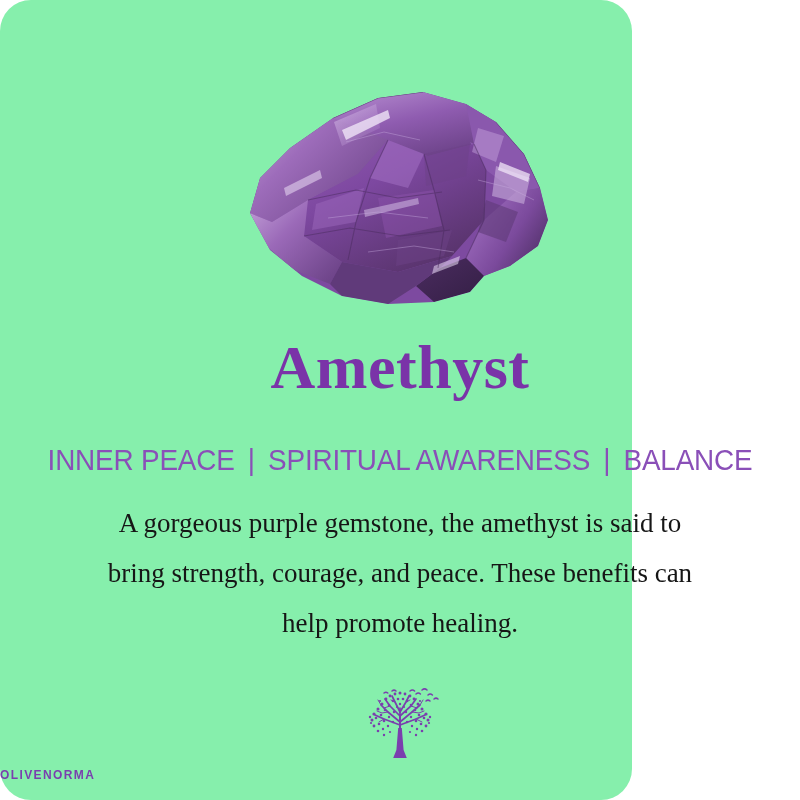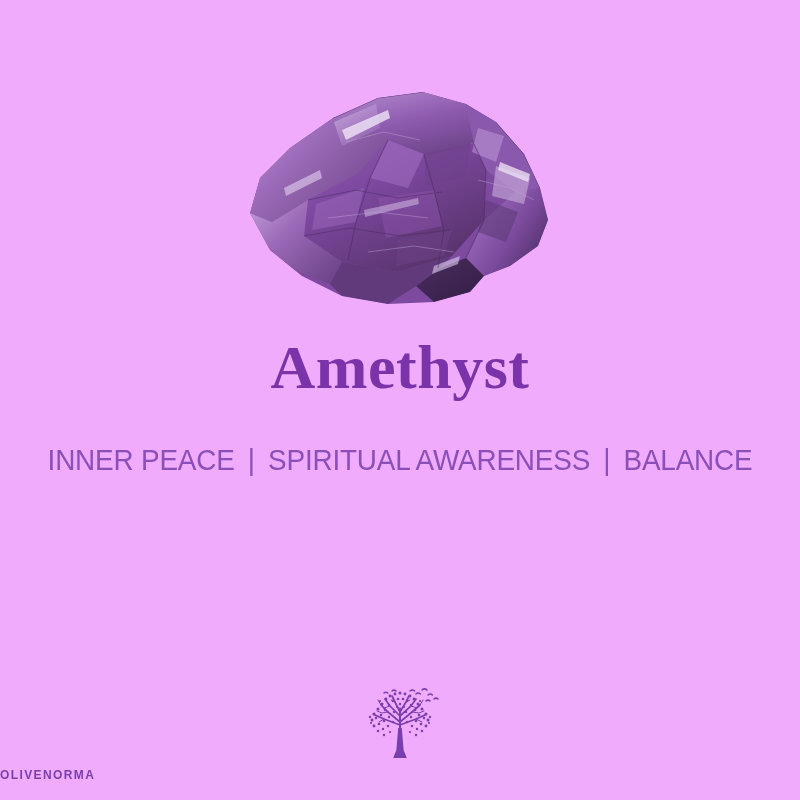--- a/index.html
+++ b/index.html
@@ -11,24 +11,25 @@
   body {
     width: 800px;
     height: 800px;
     overflow: hidden;
     font-family: "Liberation Serif", "DejaVu Serif", serif;
     -webkit-font-smoothing: antialiased;
   }
 
   .card {
     position: relative;
-    width: 800px;
+    width: 632px;
     height: 800px;
-    background: #f0abfc;
+    background: #86efac;
     box-sizing: border-box;
+    border-radius: 31px;
   }
 
   
   .gem-stage {
     position: absolute;
     left: 0;
     top: 0;
     width: 800px;
     height: 330px;
   }
@@ -220,20 +221,25 @@
   <h1 class="title">Amethyst</h1>
 
   <div class="tagline">
     <span>INNER PEACE</span>
     <span class="sep">|</span>
     <span>SPIRITUAL AWARENESS</span>
     <span class="sep">|</span>
     <span>BALANCE</span>
   </div>
 
+  <div class="body-copy">
+    <div>A gorgeous purple gemstone, the amethyst is said to</div>
+    <div>bring strength, courage, and peace. These benefits can</div>
+    <div>help promote healing.</div>
+  </div>
 
   <div class="logo">
     <svg class="logo-mark" viewBox="0 0 92 78" aria-hidden="true">
       <g fill="#7a3fae">
 
         <path d="M44.2,40 L47.8,40 L49.6,62 L52.8,70 L39.2,70 L42.4,62 Z"></path>
         <path d="M45,40 L47,40 L47,26 L45,26 Z"></path>
 
         <g stroke="#7a3fae" stroke-width="1.7" fill="none" stroke-linecap="round">
           <path d="M46,40 L46,20"></path>

